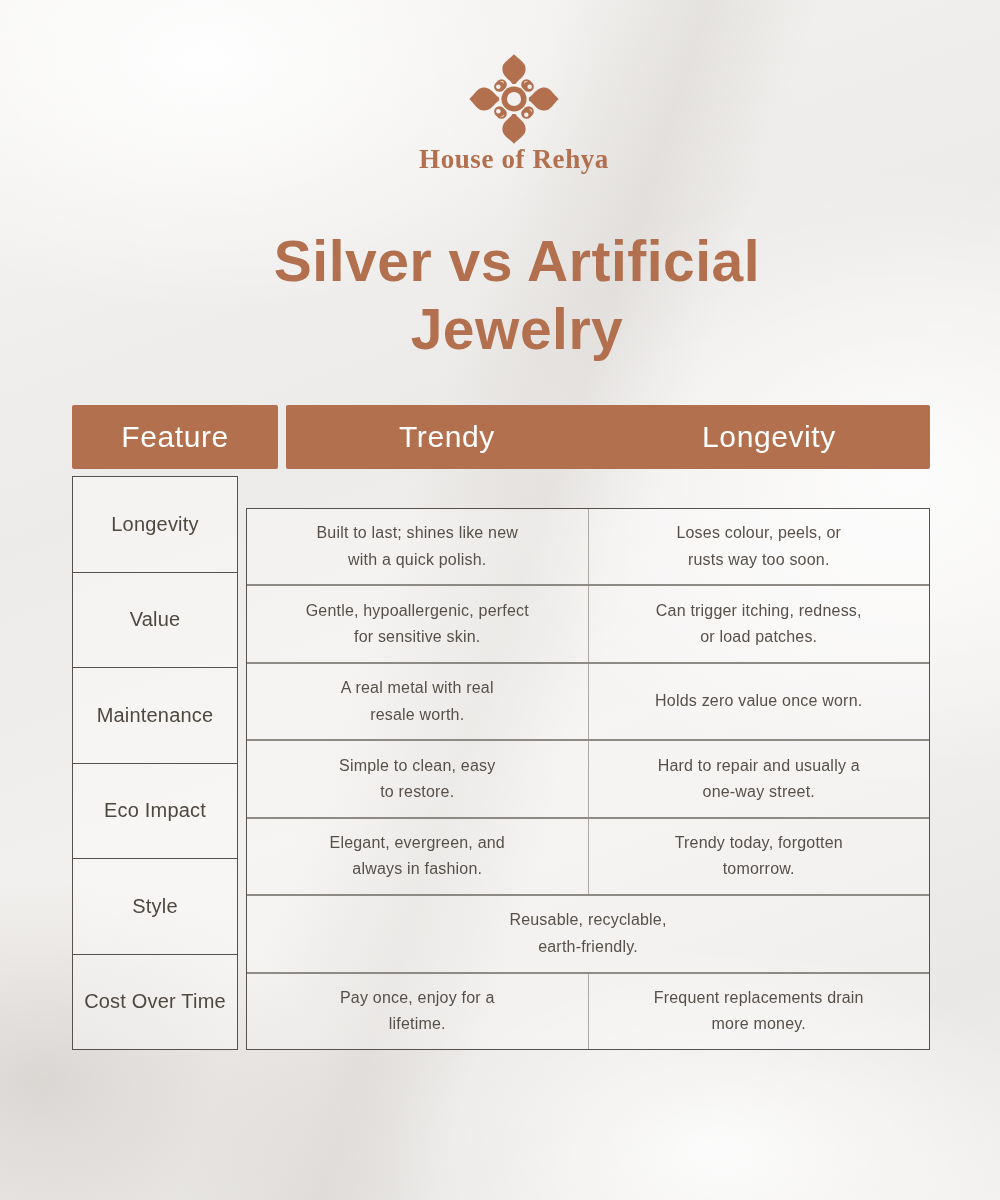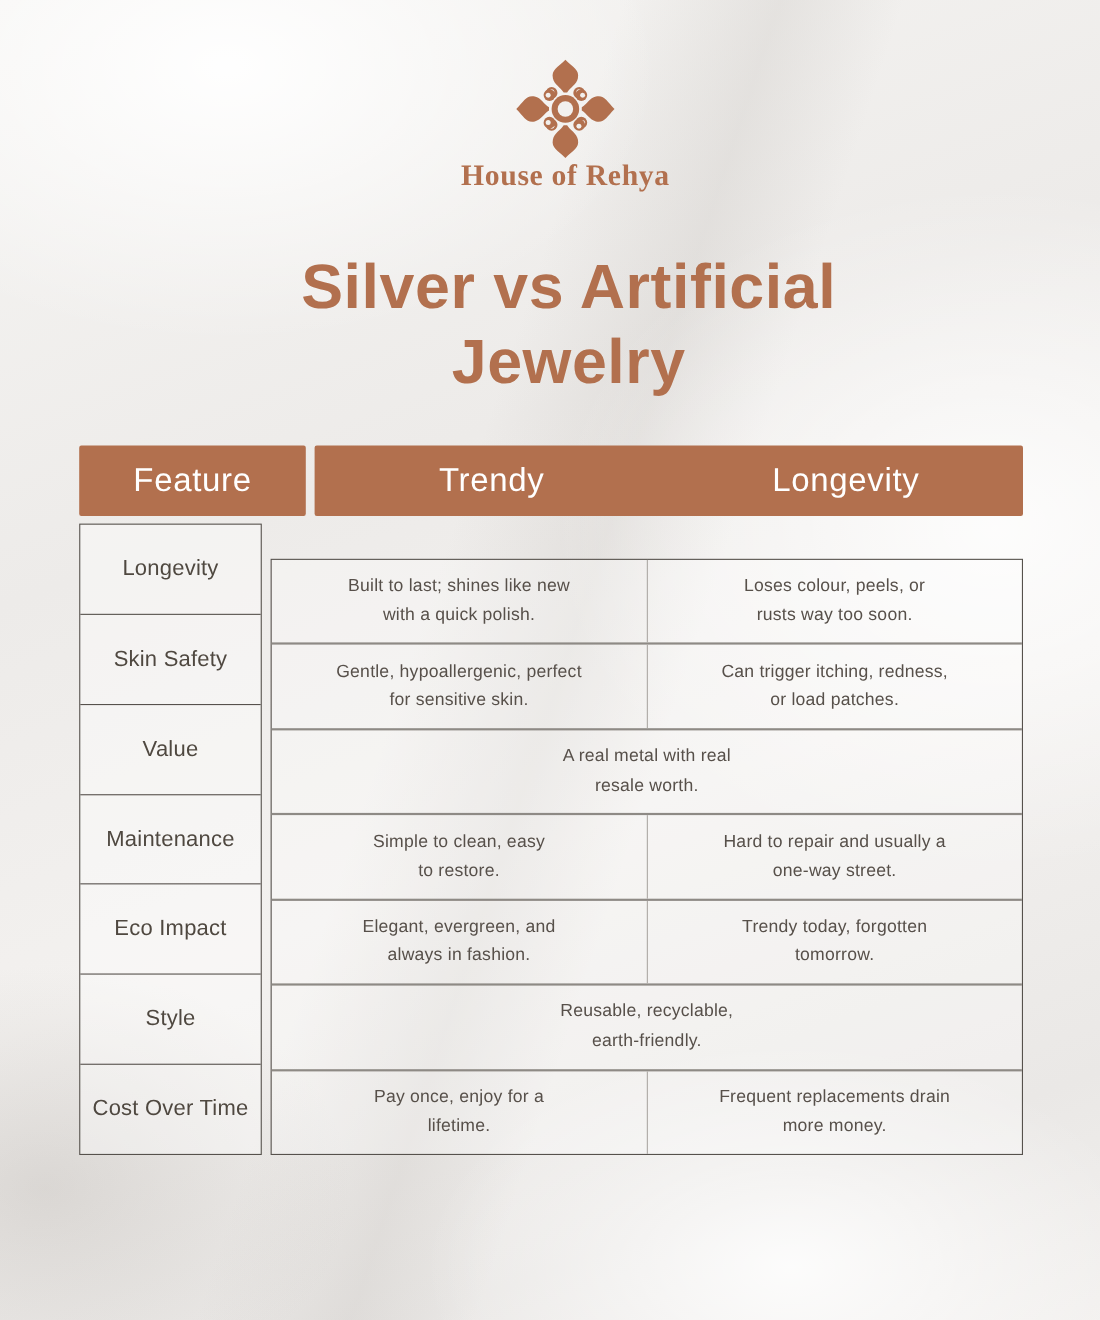--- a/index.html
+++ b/index.html
@@ -142,21 +142,20 @@
       <div class="h-block h-main">
         <span class="h-label">Trendy</span>
         <span class="h-label">Longevity</span>
       </div>
     </div>
 
     <div class="t-body">
 
       <div class="f-col">
         <div class="f-row">Longevity</div>
-        <div class="f-row">Skin Safety</div>
         <div class="f-row">Value</div>
         <div class="f-row">Maintenance</div>
         <div class="f-row">Eco Impact</div>
         <div class="f-row">Style</div>
         <div class="f-row">Cost Over Time</div>
       </div>
 
       <div class="m-col">
         <div class="m-row">
           <div class="cell silver">Built to last; shines like new
@@ -166,20 +165,21 @@
         </div>
         <div class="m-row">
           <div class="cell silver">Gentle, hypoallergenic, perfect
 for sensitive skin.</div>
           <div class="cell artificial">Can trigger itching, redness,
 or load patches.</div>
         </div>
         <div class="m-row">
           <div class="cell silver">A real metal with real
 resale worth.</div>
+          <div class="cell artificial">Holds zero value once worn.</div>
         </div>
         <div class="m-row">
           <div class="cell silver">Simple to clean, easy
 to restore.</div>
           <div class="cell artificial">Hard to repair and usually a
 one-way street.</div>
         </div>
         <div class="m-row">
           <div class="cell silver">Elegant, evergreen, and
 always in fashion.</div>

